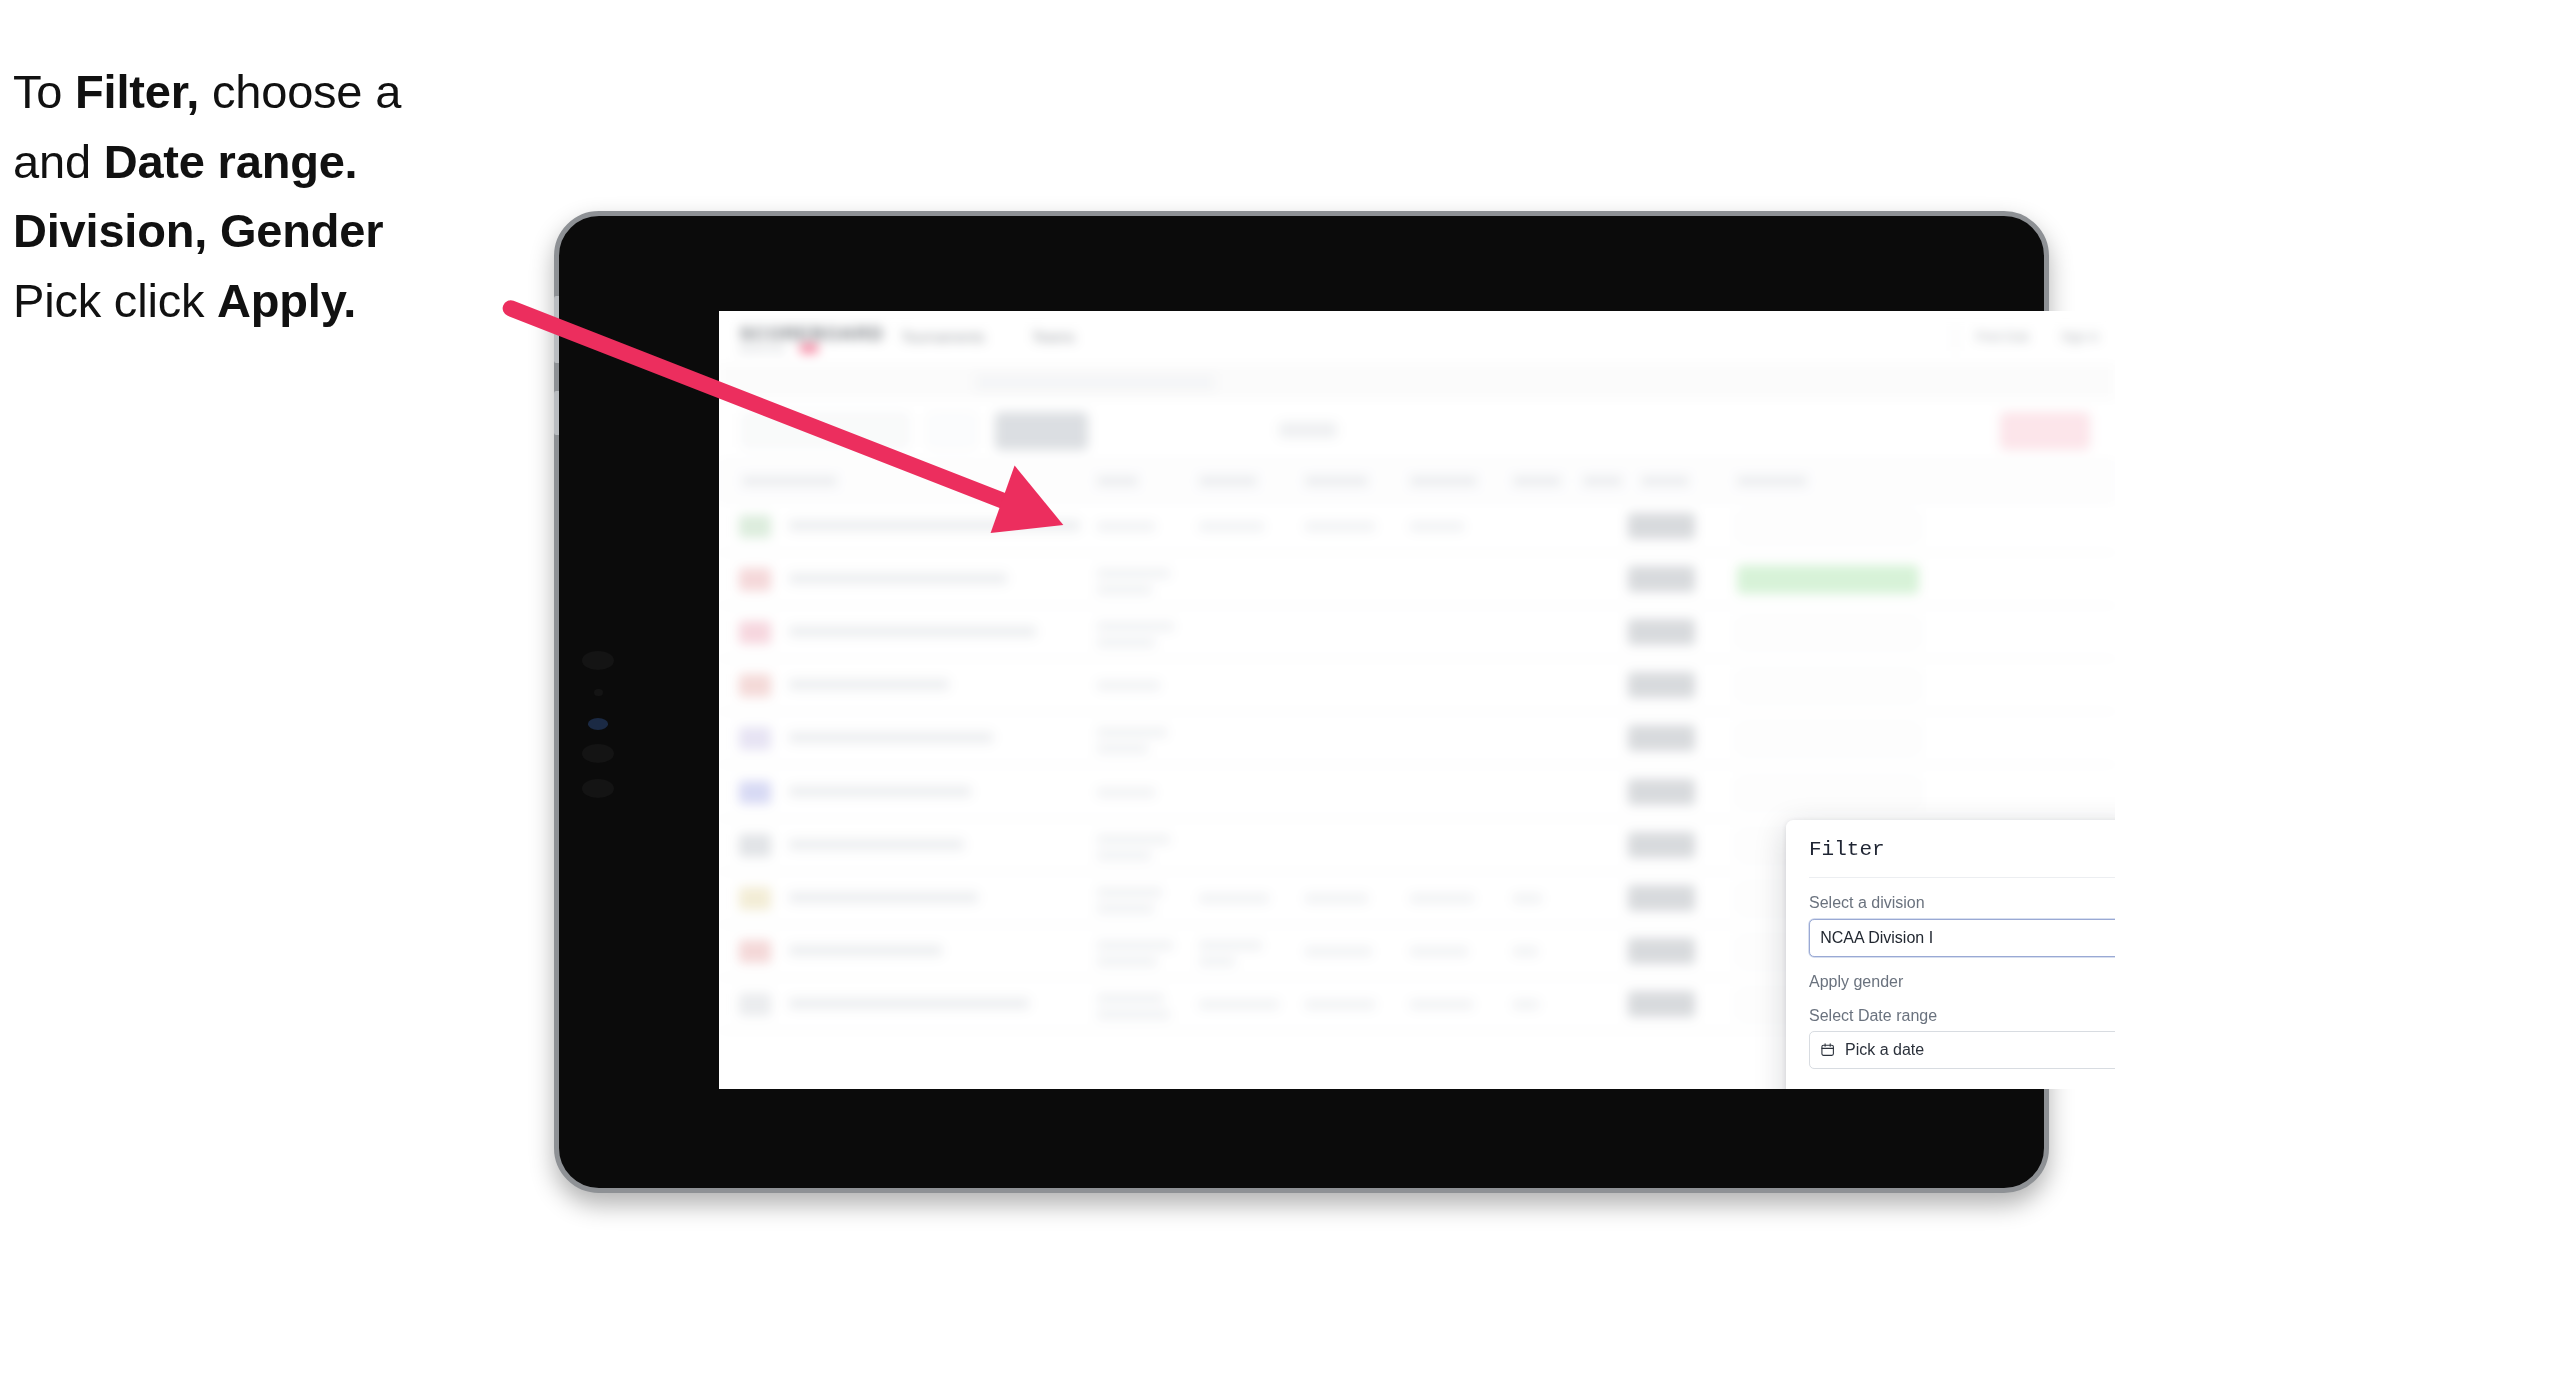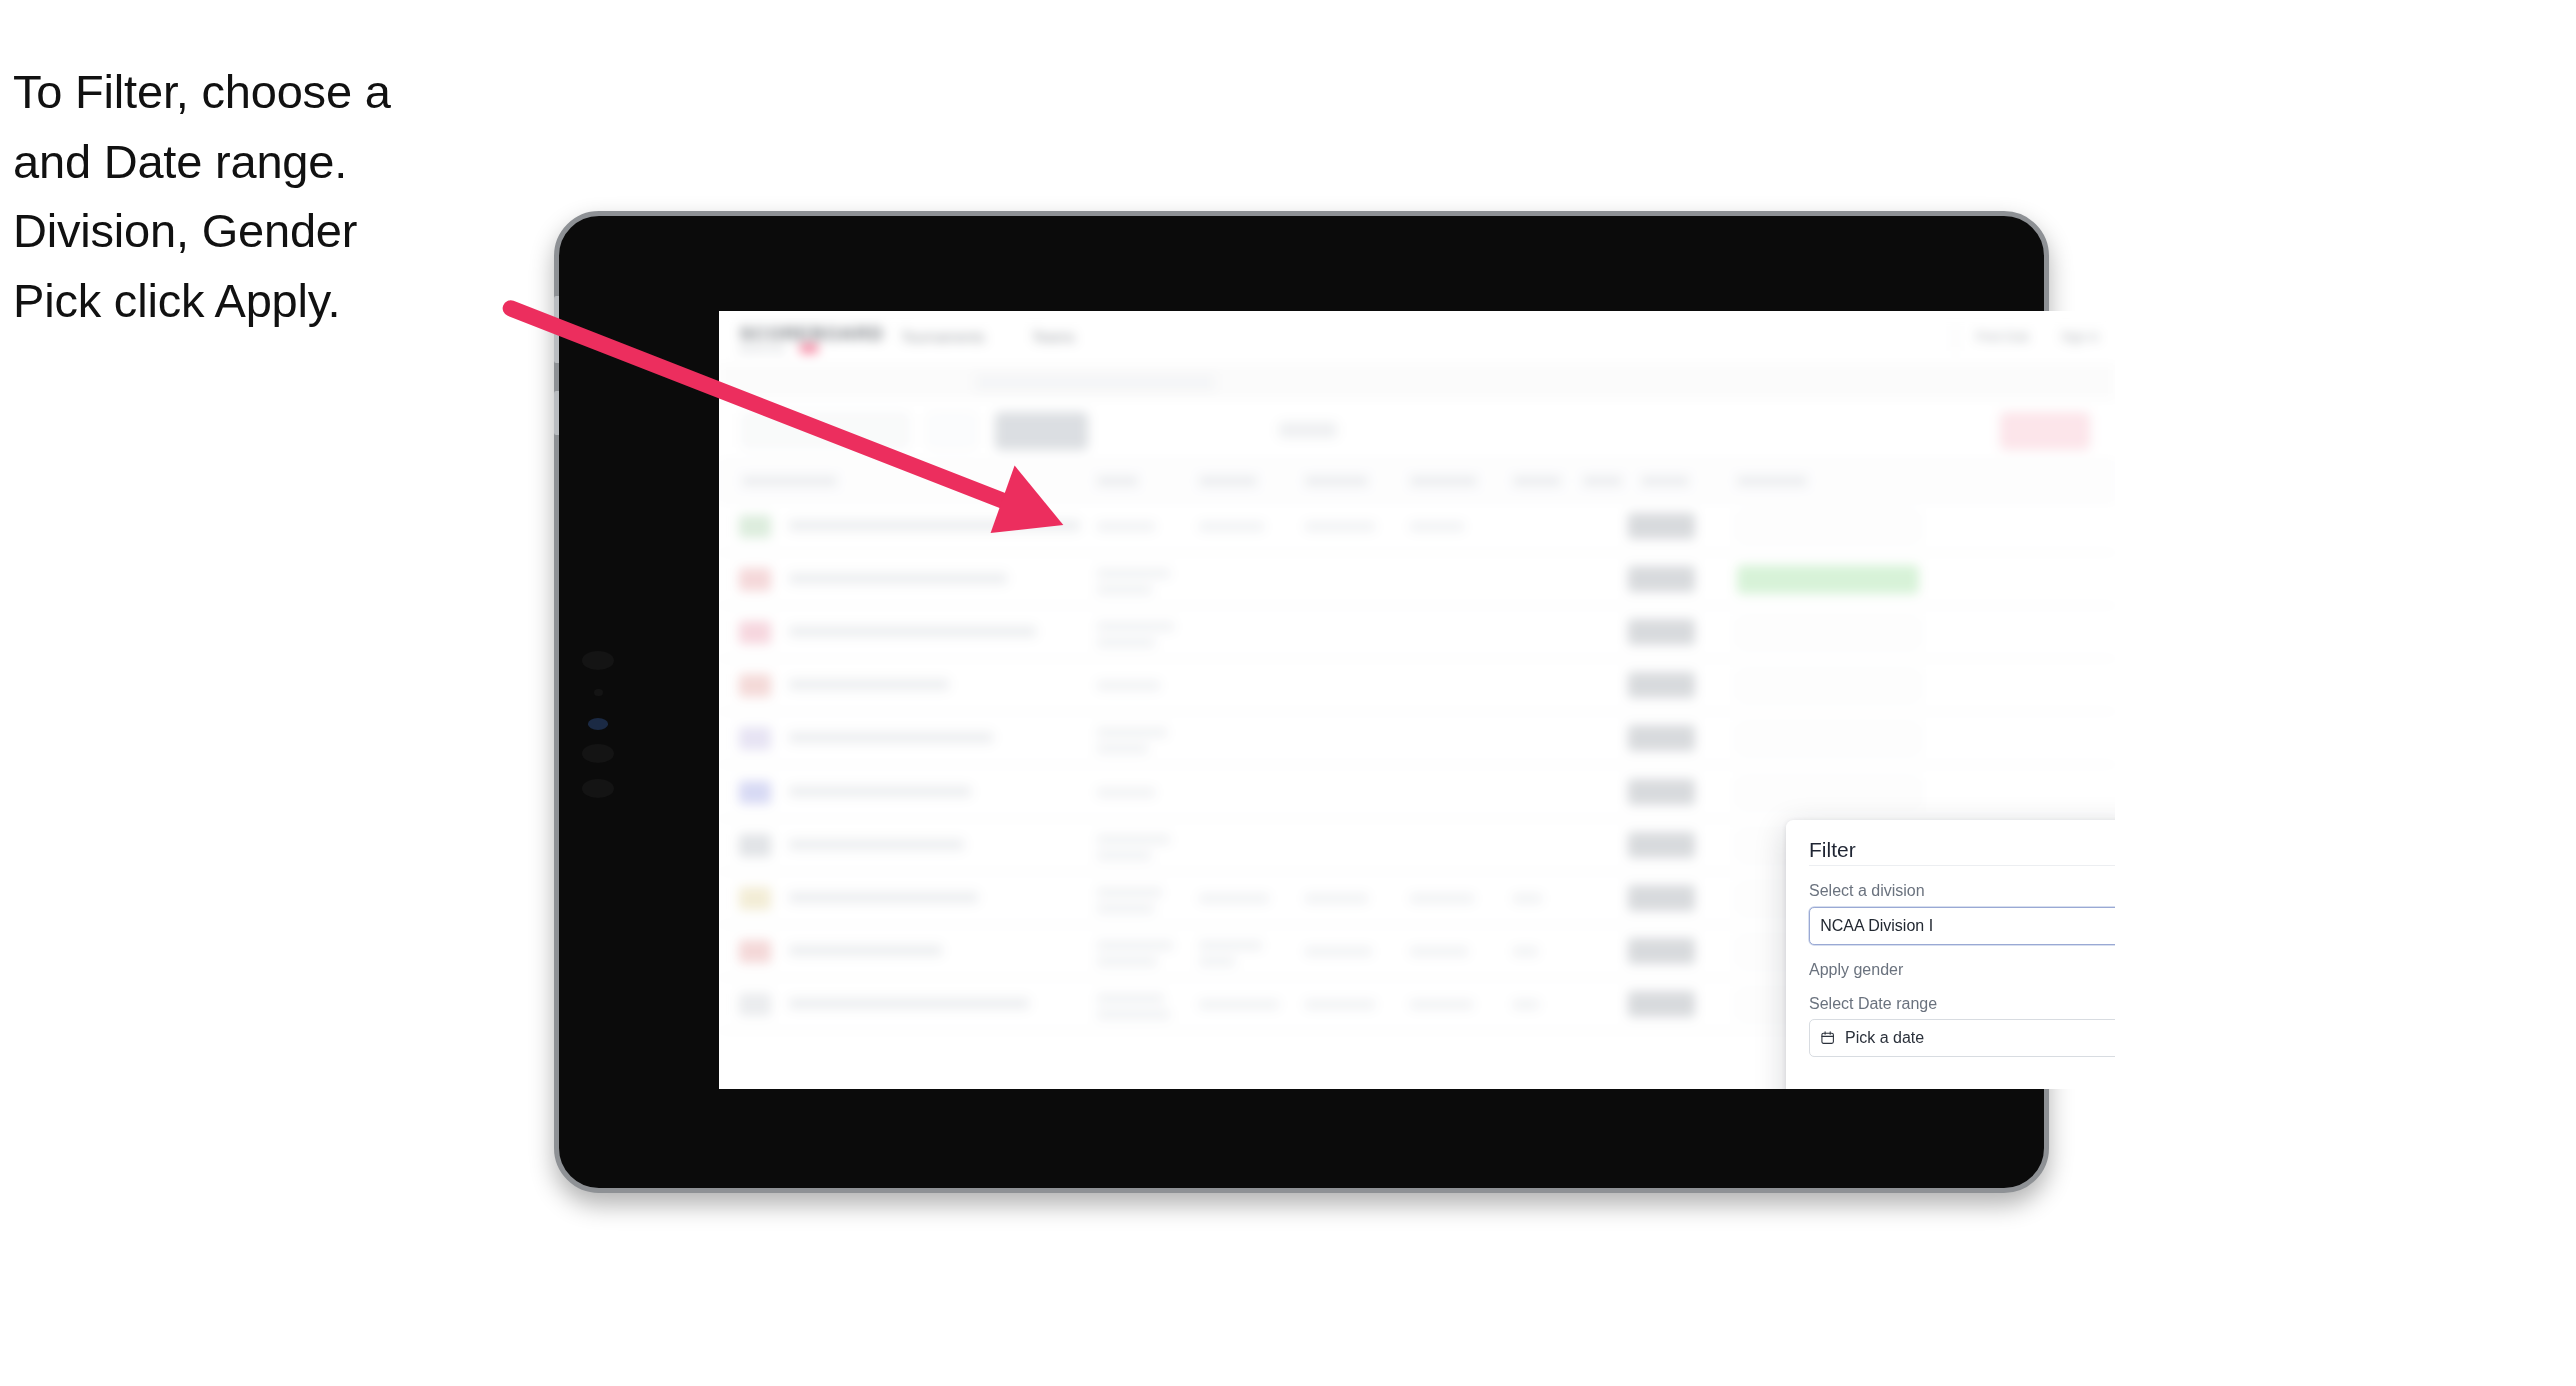--- a/index.html
+++ b/index.html
@@ -7,21 +7,21 @@
   body { font-family:"Liberation Sans", sans-serif; }
 
   #stage { position:relative; width:2576px; height:1386px; background:#fff; }
 
   
   #instructions {
     position:absolute; left:13px; top:57px; width:524px;
     font-size:47px; line-height:1.48; color:#111111; letter-spacing:-0.2px;
   }
   #instructions .ln { display:block; white-space:nowrap; }
-  #instructions b { font-weight:400; }
+  #instructions b { font-weight:700; }
 
   
   #tablet {
     position:absolute; left:554px; top:211px; width:1495px; height:982px;
     background:#0b0b0b;
     border-radius:45px;
     border:5.1px solid #8e9195;
     box-shadow:0 11.6px 25px rgba(0,0,0,.30);
   }
   
@@ -95,21 +95,21 @@
 
   
   #overlay { position:absolute; inset:0; background:rgba(255,255,255,0.28); }
 
   #dialog {
     position:absolute; left:1067px; top:509px; width:447px; height:367px;
     background:#ffffff; border-radius:7.3px;
     box-shadow:0 8.7px 32px rgba(16,24,40,.18), 0 1.5px 5.8px rgba(16,24,40,.10);
     padding:0 23px;
   }
-  .dlg-head { position:relative; height:46px; border-bottom:0.7px solid #eceef1; }
+  .dlg-head { position:relative; height:58px; border-bottom:0.7px solid #eceef1;font-family:Liberation Mono, monospace; }
   .dlg-title { position:absolute; left:0; top:17.5px; font-size:21px; color:#1f2533; font-weight:400; }
 
   .fld { margin-top:16px; }
   .fld-label { font-size:16px; color:#6a727e; margin-bottom:6.5px; }
   .ctrl {
     position:relative; height:38px; border:0.7px solid #d8dce1; border-radius:5.1px;
     background:#fff; display:flex; align-items:center; padding:0 10.2px;
     font-size:16px; color:#222831;
   }
   .ctrl.focused { border:1.5px solid #9aa9d4; box-shadow:0 0 0 0.7px #c9d3ea; }

